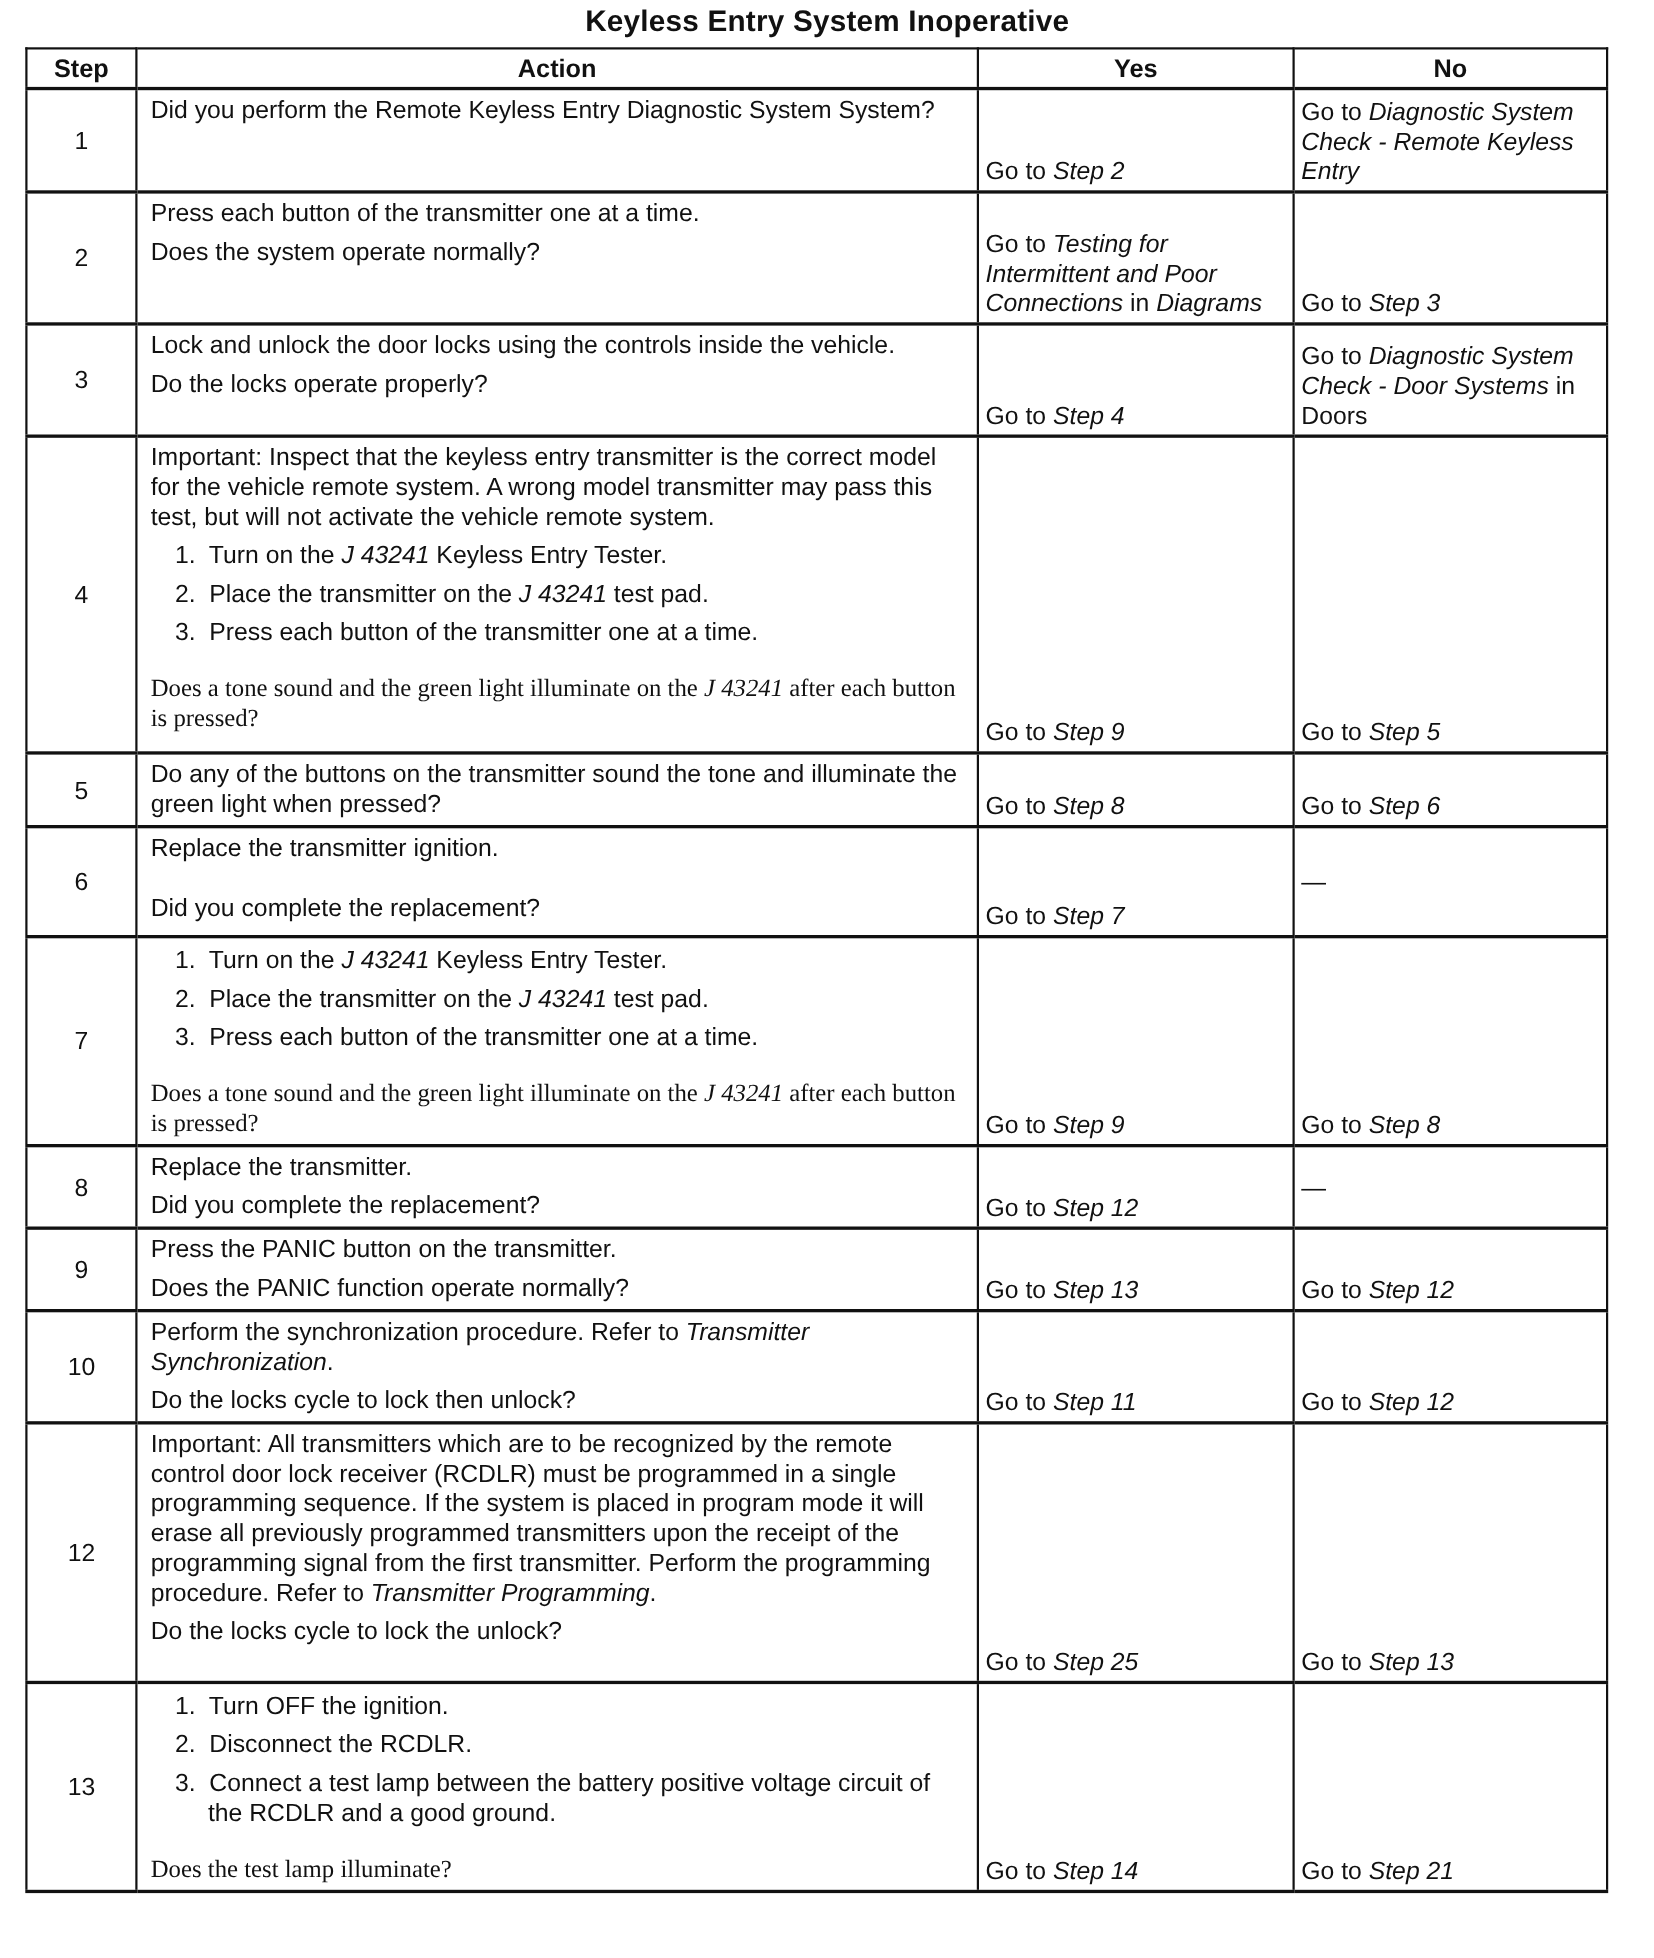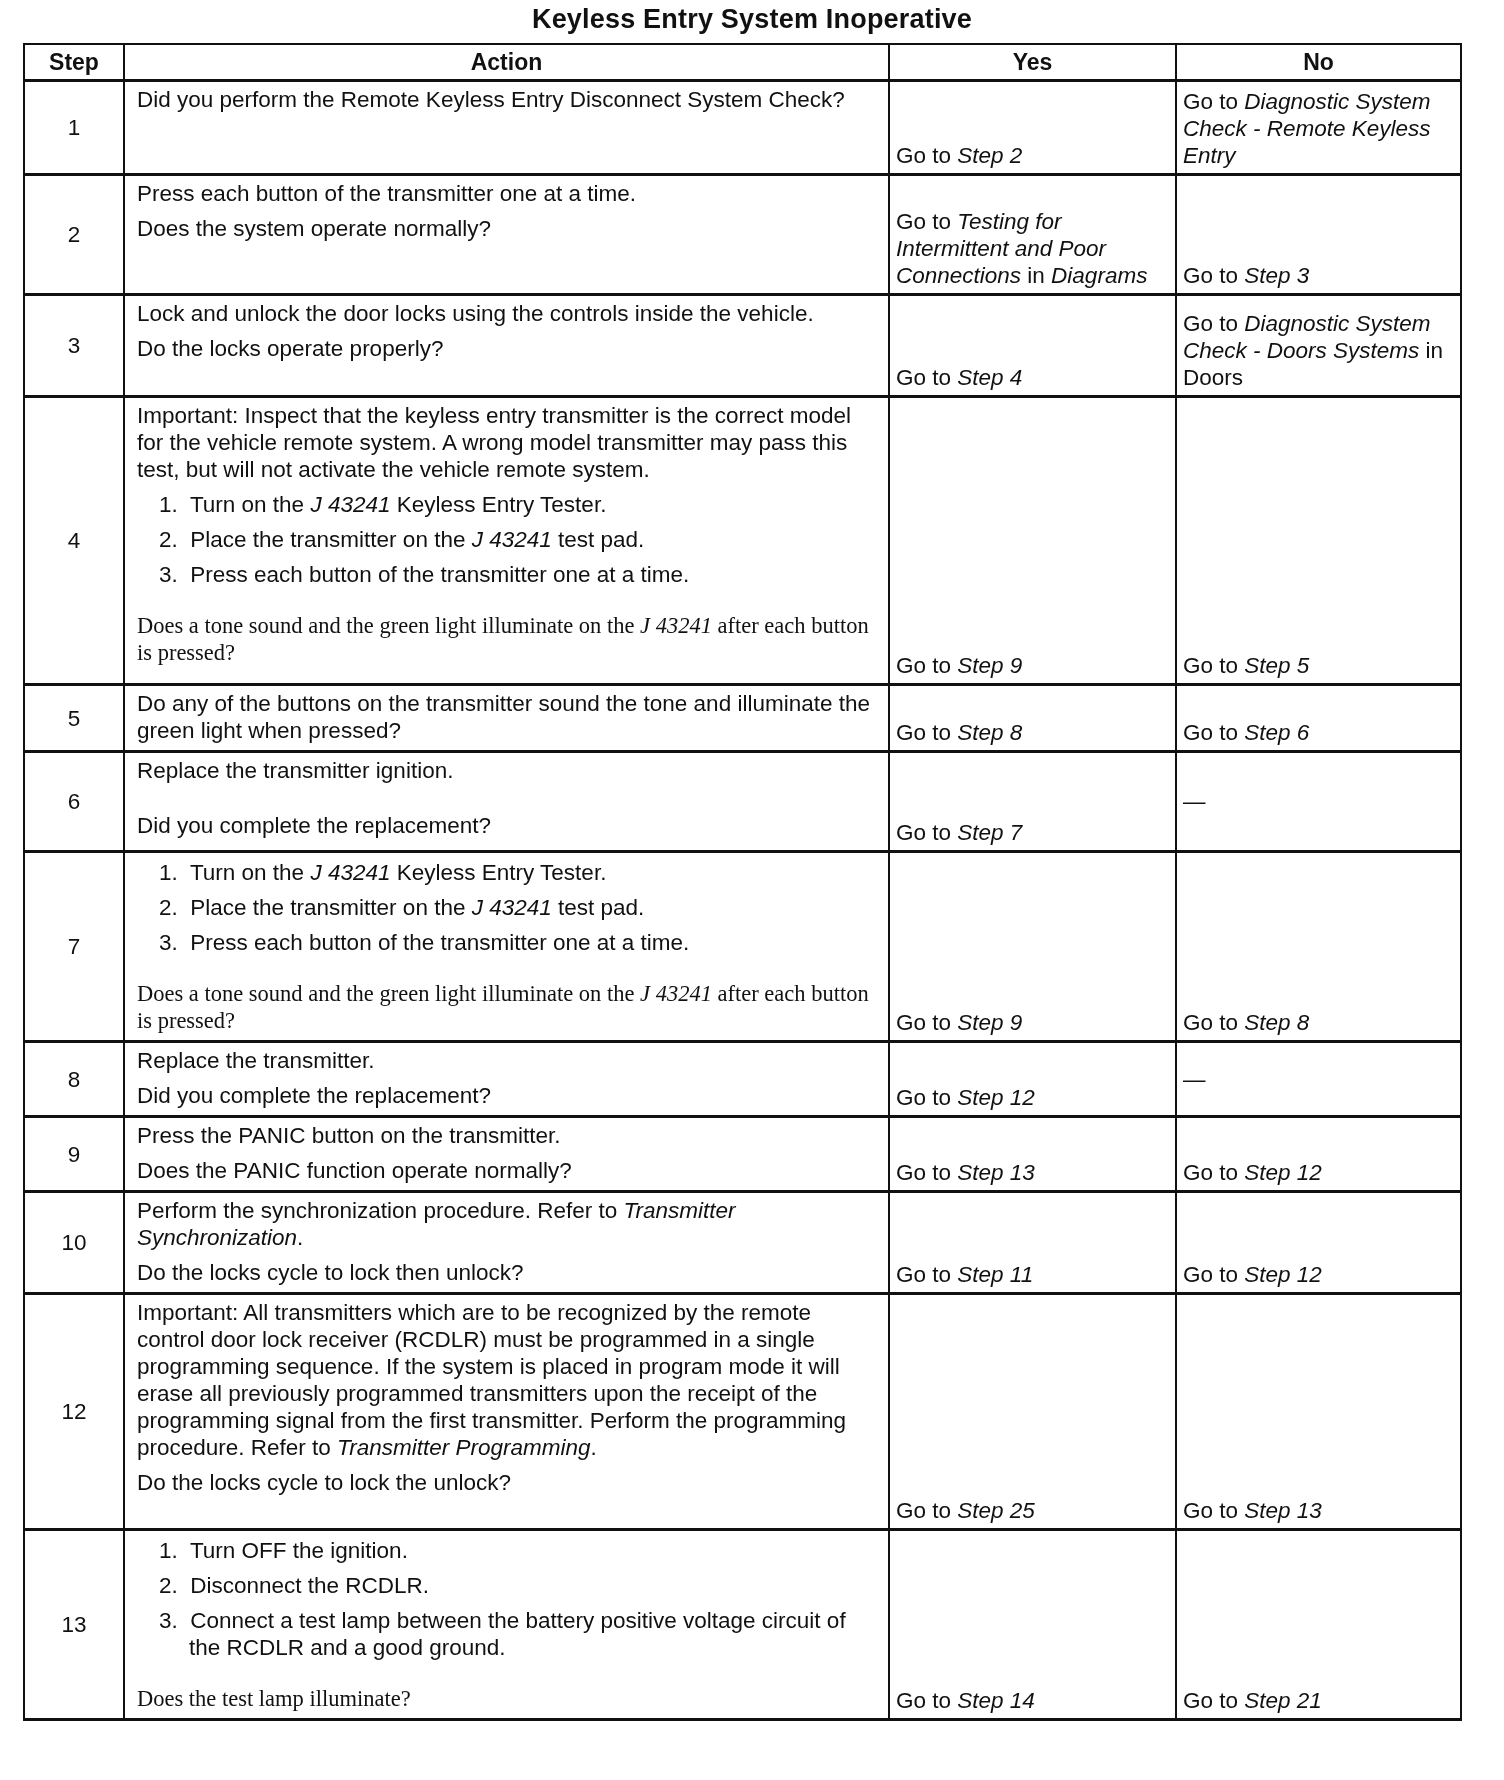--- a/index.html
+++ b/index.html
@@ -59,21 +59,21 @@
       <th>Action</th>
       <th>Yes</th>
       <th>No</th>
     </tr>
   </thead>
   <tbody>
 
     <tr class="row" style="height:94px">
       <td class="step">1</td>
       <td class="action">
-        <p class="p">Did you perform the Remote Keyless Entry Disconnect System Check?</p>
+        <p class="p">Did you perform the Remote Keyless Entry Diagnostic System System?</p>
       </td>
       <td class="yes"><span>Go to </span><i>Step 2</i></td>
       <td class="no"><span>Go to </span><i>Diagnostic System Check - Remote Keyless Entry</i></td>
     </tr>
 
     <tr class="row" style="height:120px">
       <td class="step">2</td>
       <td class="action">
         <p class="p">Press each button of the transmitter one at a time.</p>
         <p class="p">Does the system operate normally?</p>
@@ -82,21 +82,21 @@
       <td class="no"><span>Go to </span><i>Step 3</i></td>
     </tr>
 
     <tr class="row" style="height:102px">
       <td class="step">3</td>
       <td class="action">
         <p class="p">Lock and unlock the door locks using the controls inside the vehicle.</p>
         <p class="p">Do the locks operate properly?</p>
       </td>
       <td class="yes"><span>Go to </span><i>Step 4</i></td>
-      <td class="no"><span>Go to </span><i>Diagnostic System Check - Doors Systems</i><span> in Doors</span></td>
+      <td class="no"><span>Go to </span><i>Diagnostic System Check - Door Systems</i><span> in Doors</span></td>
     </tr>
 
     <tr class="row" style="height:288px">
       <td class="step">4</td>
       <td class="action">
         <p class="p"><span class="imp">Important:</span> <span>Inspect that the keyless entry transmitter is the correct model for the vehicle remote system. A wrong model transmitter may pass this test, but will not activate the vehicle remote system.</span></p>
         <p class="li"><span>1.</span>&nbsp; <span>Turn on the </span><i>J 43241</i><span> Keyless Entry Tester.</span></p>
         <p class="li"><span>2.</span>&nbsp; <span>Place the transmitter on the </span><i>J 43241</i><span> test pad.</span></p>
         <p class="li"><span>3.</span>&nbsp; <span>Press each button of the transmitter one at a time.</span></p>
         <p class="p"><span>Does a tone sound and the green light illuminate on the </span><i>J 43241</i><span> after each button is pressed?</span></p>

